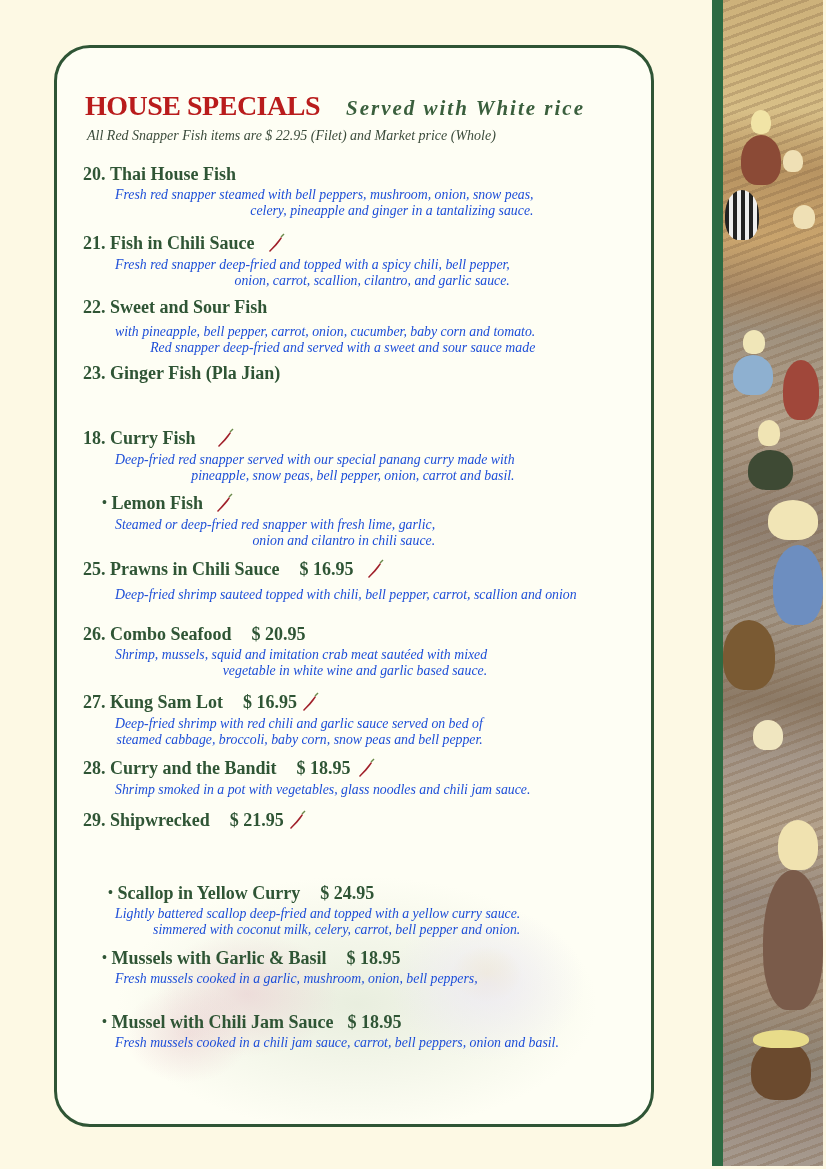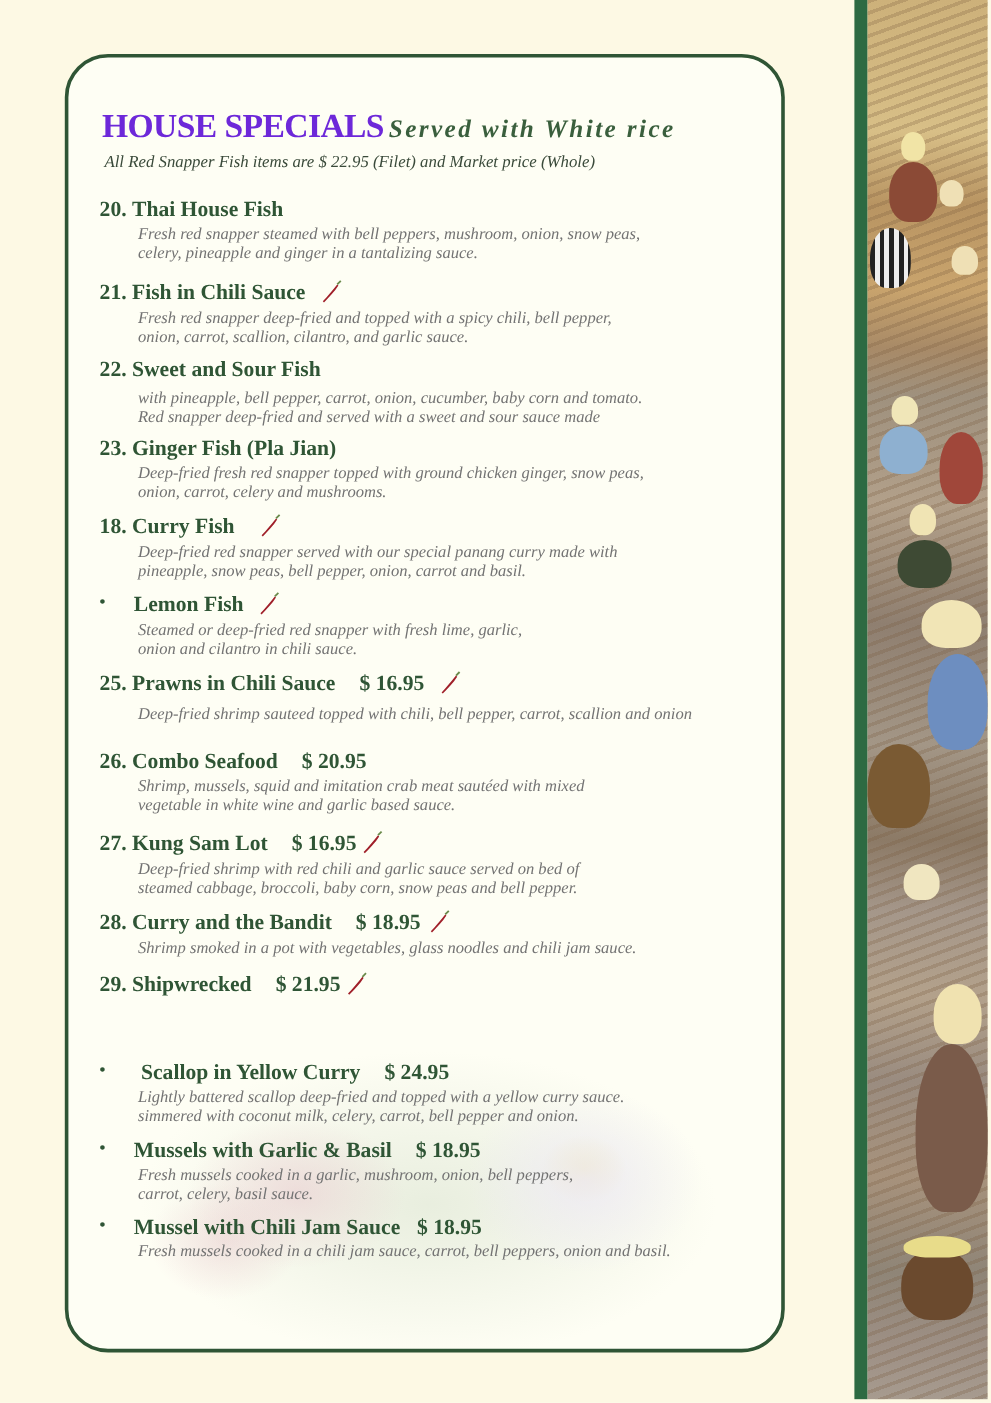--- a/index.html
+++ b/index.html
@@ -21,43 +21,43 @@
       radial-gradient(ellipse 90px 70px at 130px 180px, rgba(225,180,190,0.35), rgba(225,180,190,0) 70%),
       radial-gradient(ellipse 140px 110px at 430px 130px, rgba(235,230,245,0.7), rgba(235,230,245,0) 70%),
       radial-gradient(ellipse 50px 40px at 430px 120px, rgba(245,235,160,0.55), rgba(245,235,160,0) 70%),
       radial-gradient(ellipse 300px 160px at 300px 150px, rgba(215,225,205,0.55), rgba(215,225,205,0) 80%);
   }
   .title-row {
     position:absolute; left:28px; top:42px; white-space:nowrap;
   }
   .title {
     font-family:"Liberation Serif", serif; font-weight:bold;
-    font-size:28px; color:#6d28d9; letter-spacing:-0.5px;text-align:right;
+    font-size:28px; color:#b91c1c; letter-spacing:-0.5px;text-align:right;
   }
   .subtitle {
     font-family:"Liberation Serif", serif; font-weight:bold; font-style:italic;
-    font-size:21px; color:#3a5f3d; letter-spacing:2px; 
+    font-size:21px; color:#3a5f3d; letter-spacing:2px; margin-left:22px;
   }
   .note {
     position:absolute; left:30px; top:80px;
     font-style:italic; font-size:14px; color:#3a4a3a; white-space:nowrap;
   }
-  .item { position:absolute; left:26px; white-space:nowrap; }
+  .item { position:absolute; left:26px; white-space:nowrap;text-align:right; }
   .item-head {
     font-weight:bold; font-size:18px; color:#2f5535; line-height:20px;
     display:flex; align-items:center;
   }
   .num { display:inline-block; }
   .bullet { display:inline-block; width:24px; font-size:14px; }
   .price { margin-left:20px; }
   .chili {
     display:inline-block; width:22px; height:22px; margin-left:10px;
   }
   .desc {
-    font-style:italic; font-size:13.8px; color:#737373; line-height:15.5px;
+    font-style:italic; font-size:13.8px; color:#1d4ed8; line-height:15.5px;
     margin-left:32px; margin-top:3px;
   }
   .strip-green {
     position:absolute; left:712px; top:0; width:11px; height:1166px; background:#2d6a42;
   }
   .mural {
     position:absolute; left:723px; top:0; width:100px; height:1166px;
     background:
       repeating-linear-gradient(160deg, rgba(120,90,60,0.25) 0 3px, rgba(0,0,0,0) 3px 9px),
       linear-gradient(180deg,
@@ -113,24 +113,20 @@
     <div class="desc" style="margin-top:7px">
       <div>with pineapple, bell pepper, carrot, onion, cucumber, baby corn and tomato.</div>
       <div>Red snapper deep-fried and served with a sweet and sour sauce made</div>
     </div>
   </div>
 
   <div class="item" style="top:315px">
     <div class="item-head">
       <span class="num">23.</span>&nbsp;<span>Ginger Fish (Pla Jian)</span>
     </div>
-    <div class="desc">
-      <div>Deep-fried fresh red snapper topped with ground chicken ginger, snow peas,</div>
-      <div>onion, carrot, celery and mushrooms.</div>
-    </div>
   </div>
 
   <div class="item" style="top:379px">
     <div class="item-head">
       <span class="num">18.</span>&nbsp;<span>Curry Fish</span>
       <svg class="chili" style="margin-left:18px" viewBox="0 0 22 22">
           <path d="M4 19 C8 15 12 10 16 5 L17 6 C14 11 9 16 5 20 Z" fill="#a0202a"></path>
           <path d="M16 5 L19 2" stroke="#6a8a4a" stroke-width="1.5"></path>
         </svg>
     </div>
@@ -232,21 +228,20 @@
     </div>
   </div>
 
   <div class="item" style="top:900px">
     <div class="item-head">
       <span class="bullet">•</span>&nbsp;<span>Mussels with Garlic &amp; Basil</span>
       <span class="price">$ 18.95</span>
     </div>
     <div class="desc">
       <div>Fresh mussels cooked in a garlic, mushroom, onion, bell peppers,</div>
-      <div>carrot, celery, basil sauce.</div>
     </div>
   </div>
 
   <div class="item" style="top:964px">
     <div class="item-head">
       <span class="bullet">•</span>&nbsp;<span>Mussel with Chili Jam Sauce</span>
       <span class="price" style="margin-left:14px">$ 18.95</span>
     </div>
     <div class="desc">
       <div>Fresh mussels cooked in a chili jam sauce, carrot, bell peppers, onion and basil.</div>

